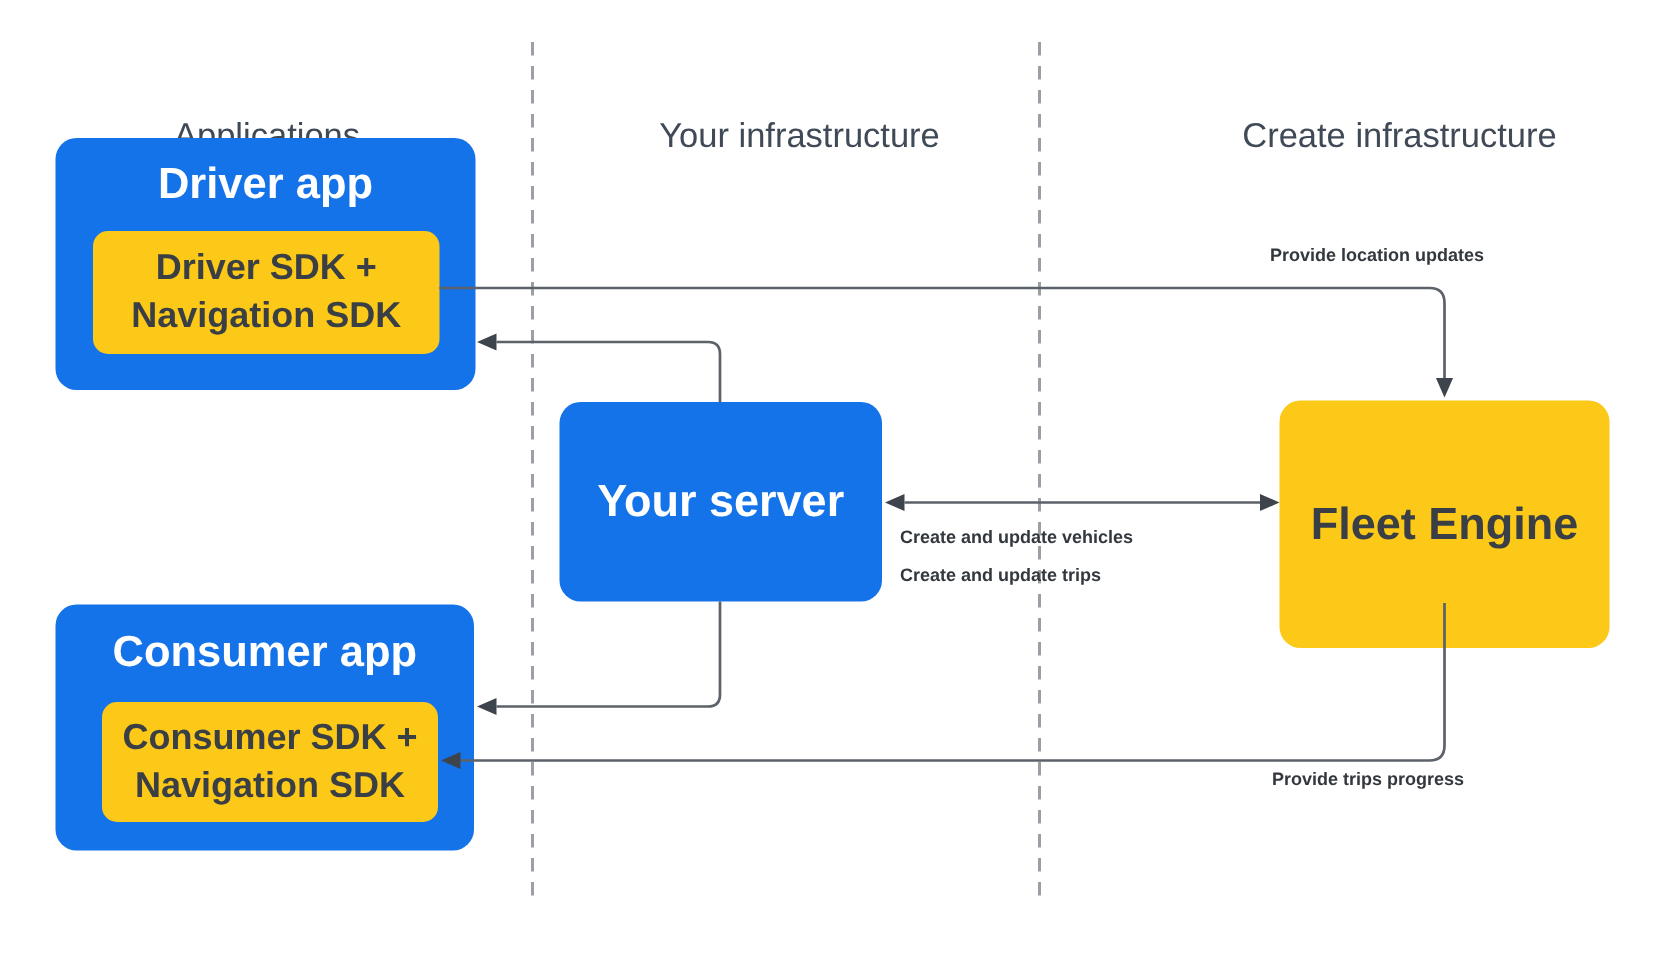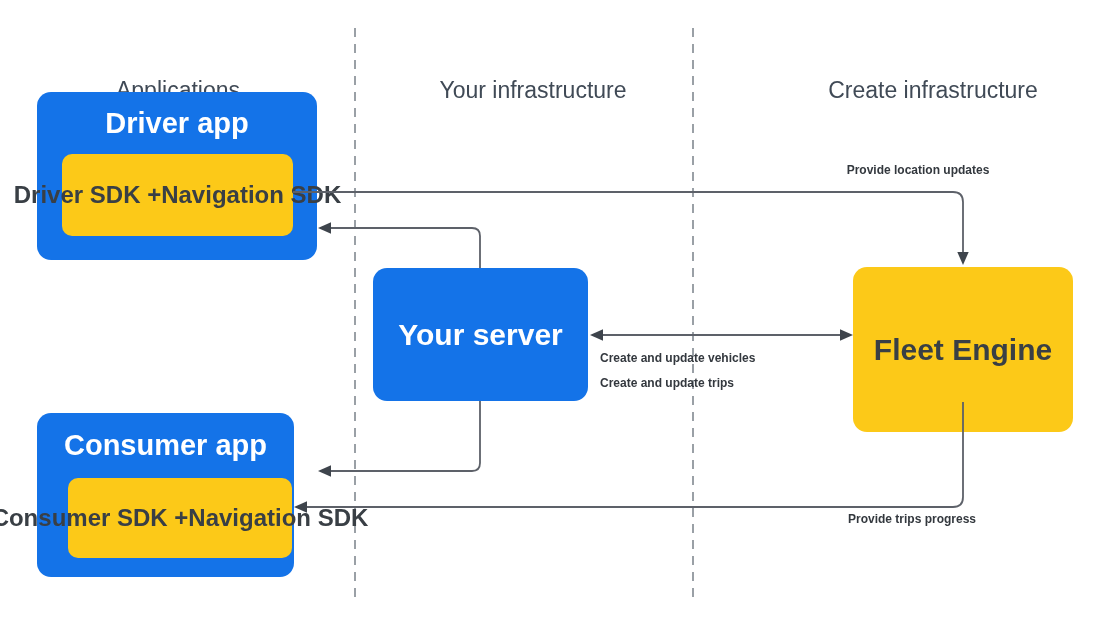--- a/index.html
+++ b/index.html
@@ -62,20 +62,21 @@
     color: var(--node-text-light, #fff);
     font-weight: bold;
     font-size: 29px;
     white-space: nowrap;
   }
   .sdk-box {
     position: absolute;
     background: var(--node-yellow, #fcc918);
     border-radius: 10px;
     display: flex;
+    flex-direction: column;
     align-items: center;
     justify-content: center;
     color: var(--node-text-dark, #393f45);
     font-weight: bold;
     font-size: 24px;
     line-height: 32px;
     text-align: center;
     white-space: nowrap;
   }
   .center-node {
@@ -123,21 +124,21 @@
   </div>
 
   <div class="node blue center-node on-blue" style="left:373px;top:268px;width:215px;height:133px">
     <span>Your server</span>
   </div>
 
   <div class="node yellow center-node on-yellow" style="left:853px;top:267px;width:220px;height:165px">
     <span>Fleet Engine</span>
   </div>
 
-  <div class="node blue" style="left:37px;top:413px;width:257px;height:164px">
+  <div class="node blue" style="left:37px;top:403px;width:279px;height:164px">
     <div class="app-title" style="height:65px">Consumer app</div>
     <div class="sdk-box" style="left:31px;top:65px;width:224px;height:80px">
       <span>Consumer SDK +</span>
       <span>Navigation SDK</span>
     </div>
   </div>
 
   <svg class="layer connectors" viewBox="0 0 1103 635" aria-hidden="true">
     <defs>
       <marker id="arrow" markerUnits="userSpaceOnUse" markerWidth="14" markerHeight="13" viewBox="0 0 14 13" refX="0" refY="6.5" orient="auto-start-reverse">

